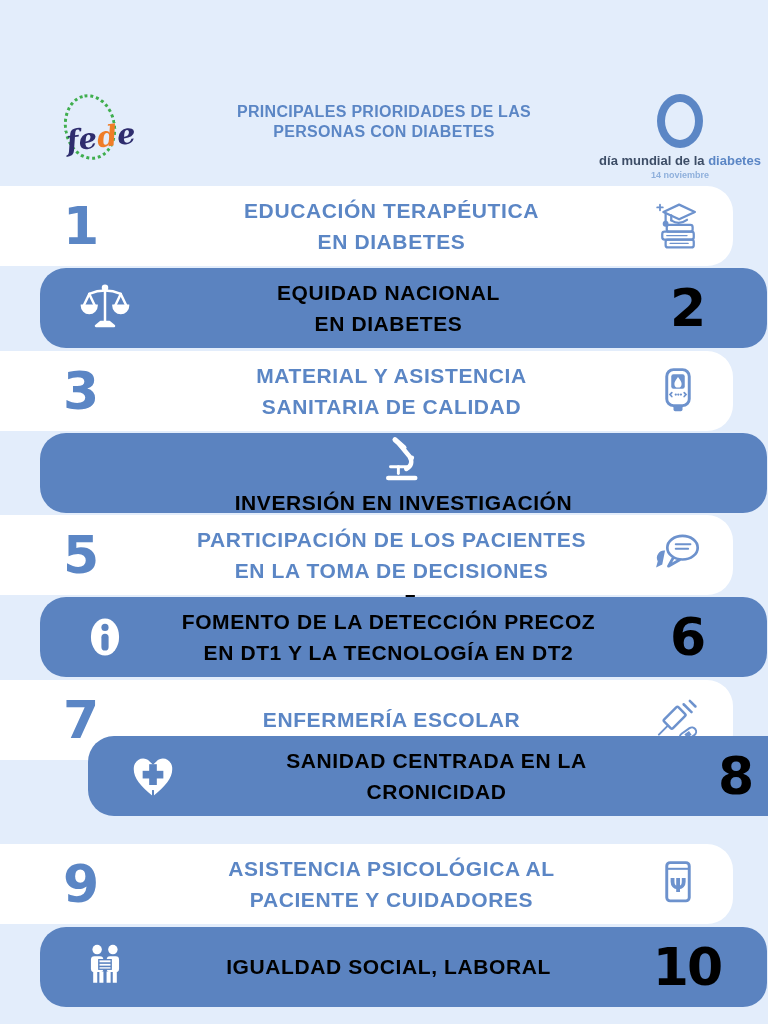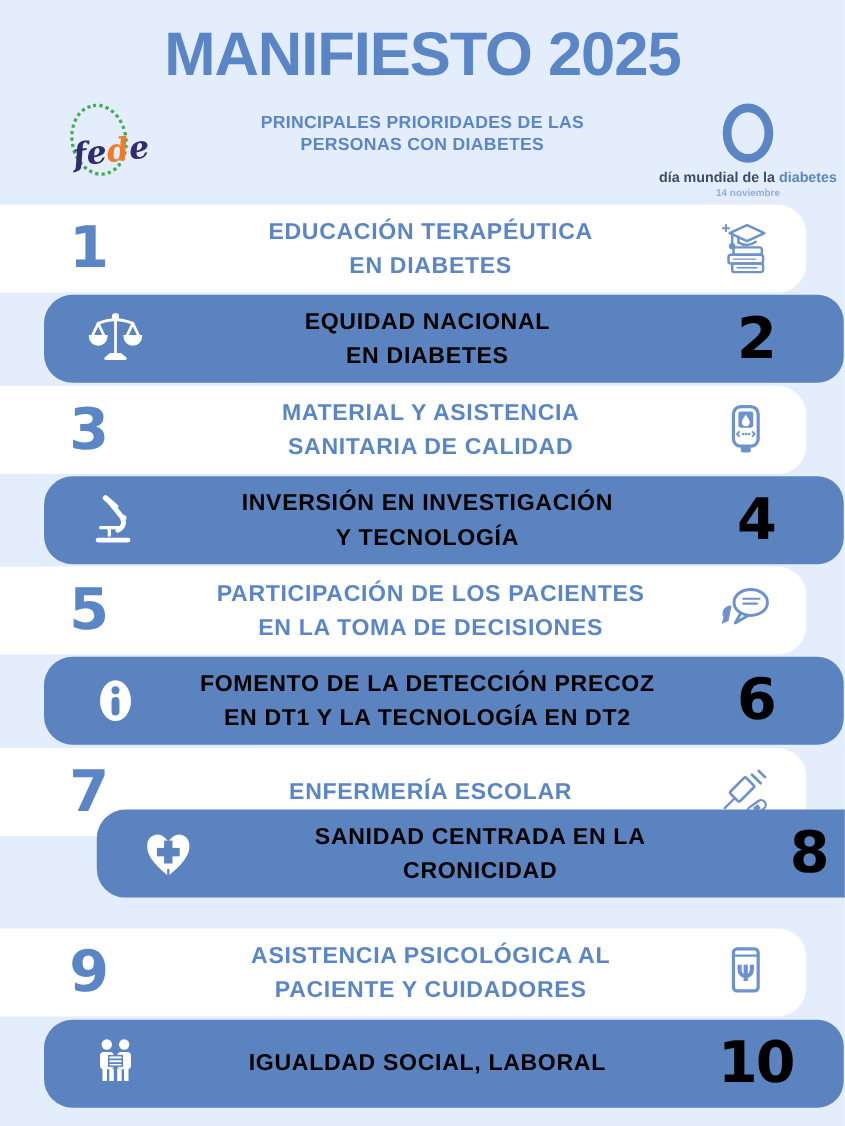--- a/index.html
+++ b/index.html
@@ -35,21 +35,20 @@
             letter-spacing:.6px;line-height:1.5;}
   .row-text .line{display:block;}
   .icon svg{width:54px;height:54px;display:block;}
   .row.light .icon{color:#6d92cd;}
   .row.blue .icon{color:#ffffff;}
 </style>
 </head>
 <body>
 
 <div class="poster">
-  <div class="title">MANIFIESTO 2025</div>
 
   <div class="fede">
     <div class="fede-ellipse"></div>
     <div class="fede-text"><span>fe</span><span class="orange">d</span><span>e</span></div>
   </div>
 
   <div class="subtitle">
     <span class="line" style="display:block">PRINCIPALES PRIORIDADES DE LAS</span>
     <span class="line" style="display:block">PERSONAS CON DIABETES</span>
   </div>
@@ -128,21 +127,21 @@
   <path d="M24 11.5c-2.2 3-3.2 4.6-3.2 6.2a3.2 3.2 0 0 0 6.4 0c0-1.6-1-3.2-3.2-6.2Z" fill="#ffffff"></path>
   <path d="M18.5 25.5l-1.6 1.7 1.6 1.7 M29.5 25.5l1.6 1.7-1.6 1.7" stroke="currentColor" fill="none" stroke-width="1.5" stroke-linecap="round"></path>
   <circle cx="22" cy="27.2" r="1" fill="currentColor"></circle>
               <circle cx="24.3" cy="27.2" r="1" fill="currentColor"></circle>
               <circle cx="26.6" cy="27.2" r="1" fill="currentColor"></circle>
   <rect x="20" y="37" width="8" height="5" rx="1.5" fill="currentColor"></rect>
 </svg>
           </span>
         </div>
       </div>
-      <div class="row blue" style="top: 433px;">
+      <div class="row blue" style="top: 433px; flex-direction: column;">
         <div class="zone icon-zone">
           <span class="icon">
             <svg viewBox="0 0 48 48" fill="none" stroke="currentColor" stroke-linecap="round">
   <line x1="16" y1="6" x2="24" y2="13" stroke-width="4.5"></line>
   <path d="M20 10 L29 21 Q33 28 26 32" stroke-width="4"></path>
   <line x1="12" y1="30" x2="27" y2="30" stroke-width="2.6"></line>
   <line x1="19" y1="30" x2="19" y2="36" stroke-width="2.6"></line>
   <line x1="10" y1="40" x2="34" y2="40" stroke-width="4"></line>
   <circle cx="31" cy="22" r="2" fill="currentColor" stroke="none"></circle>
 </svg>

